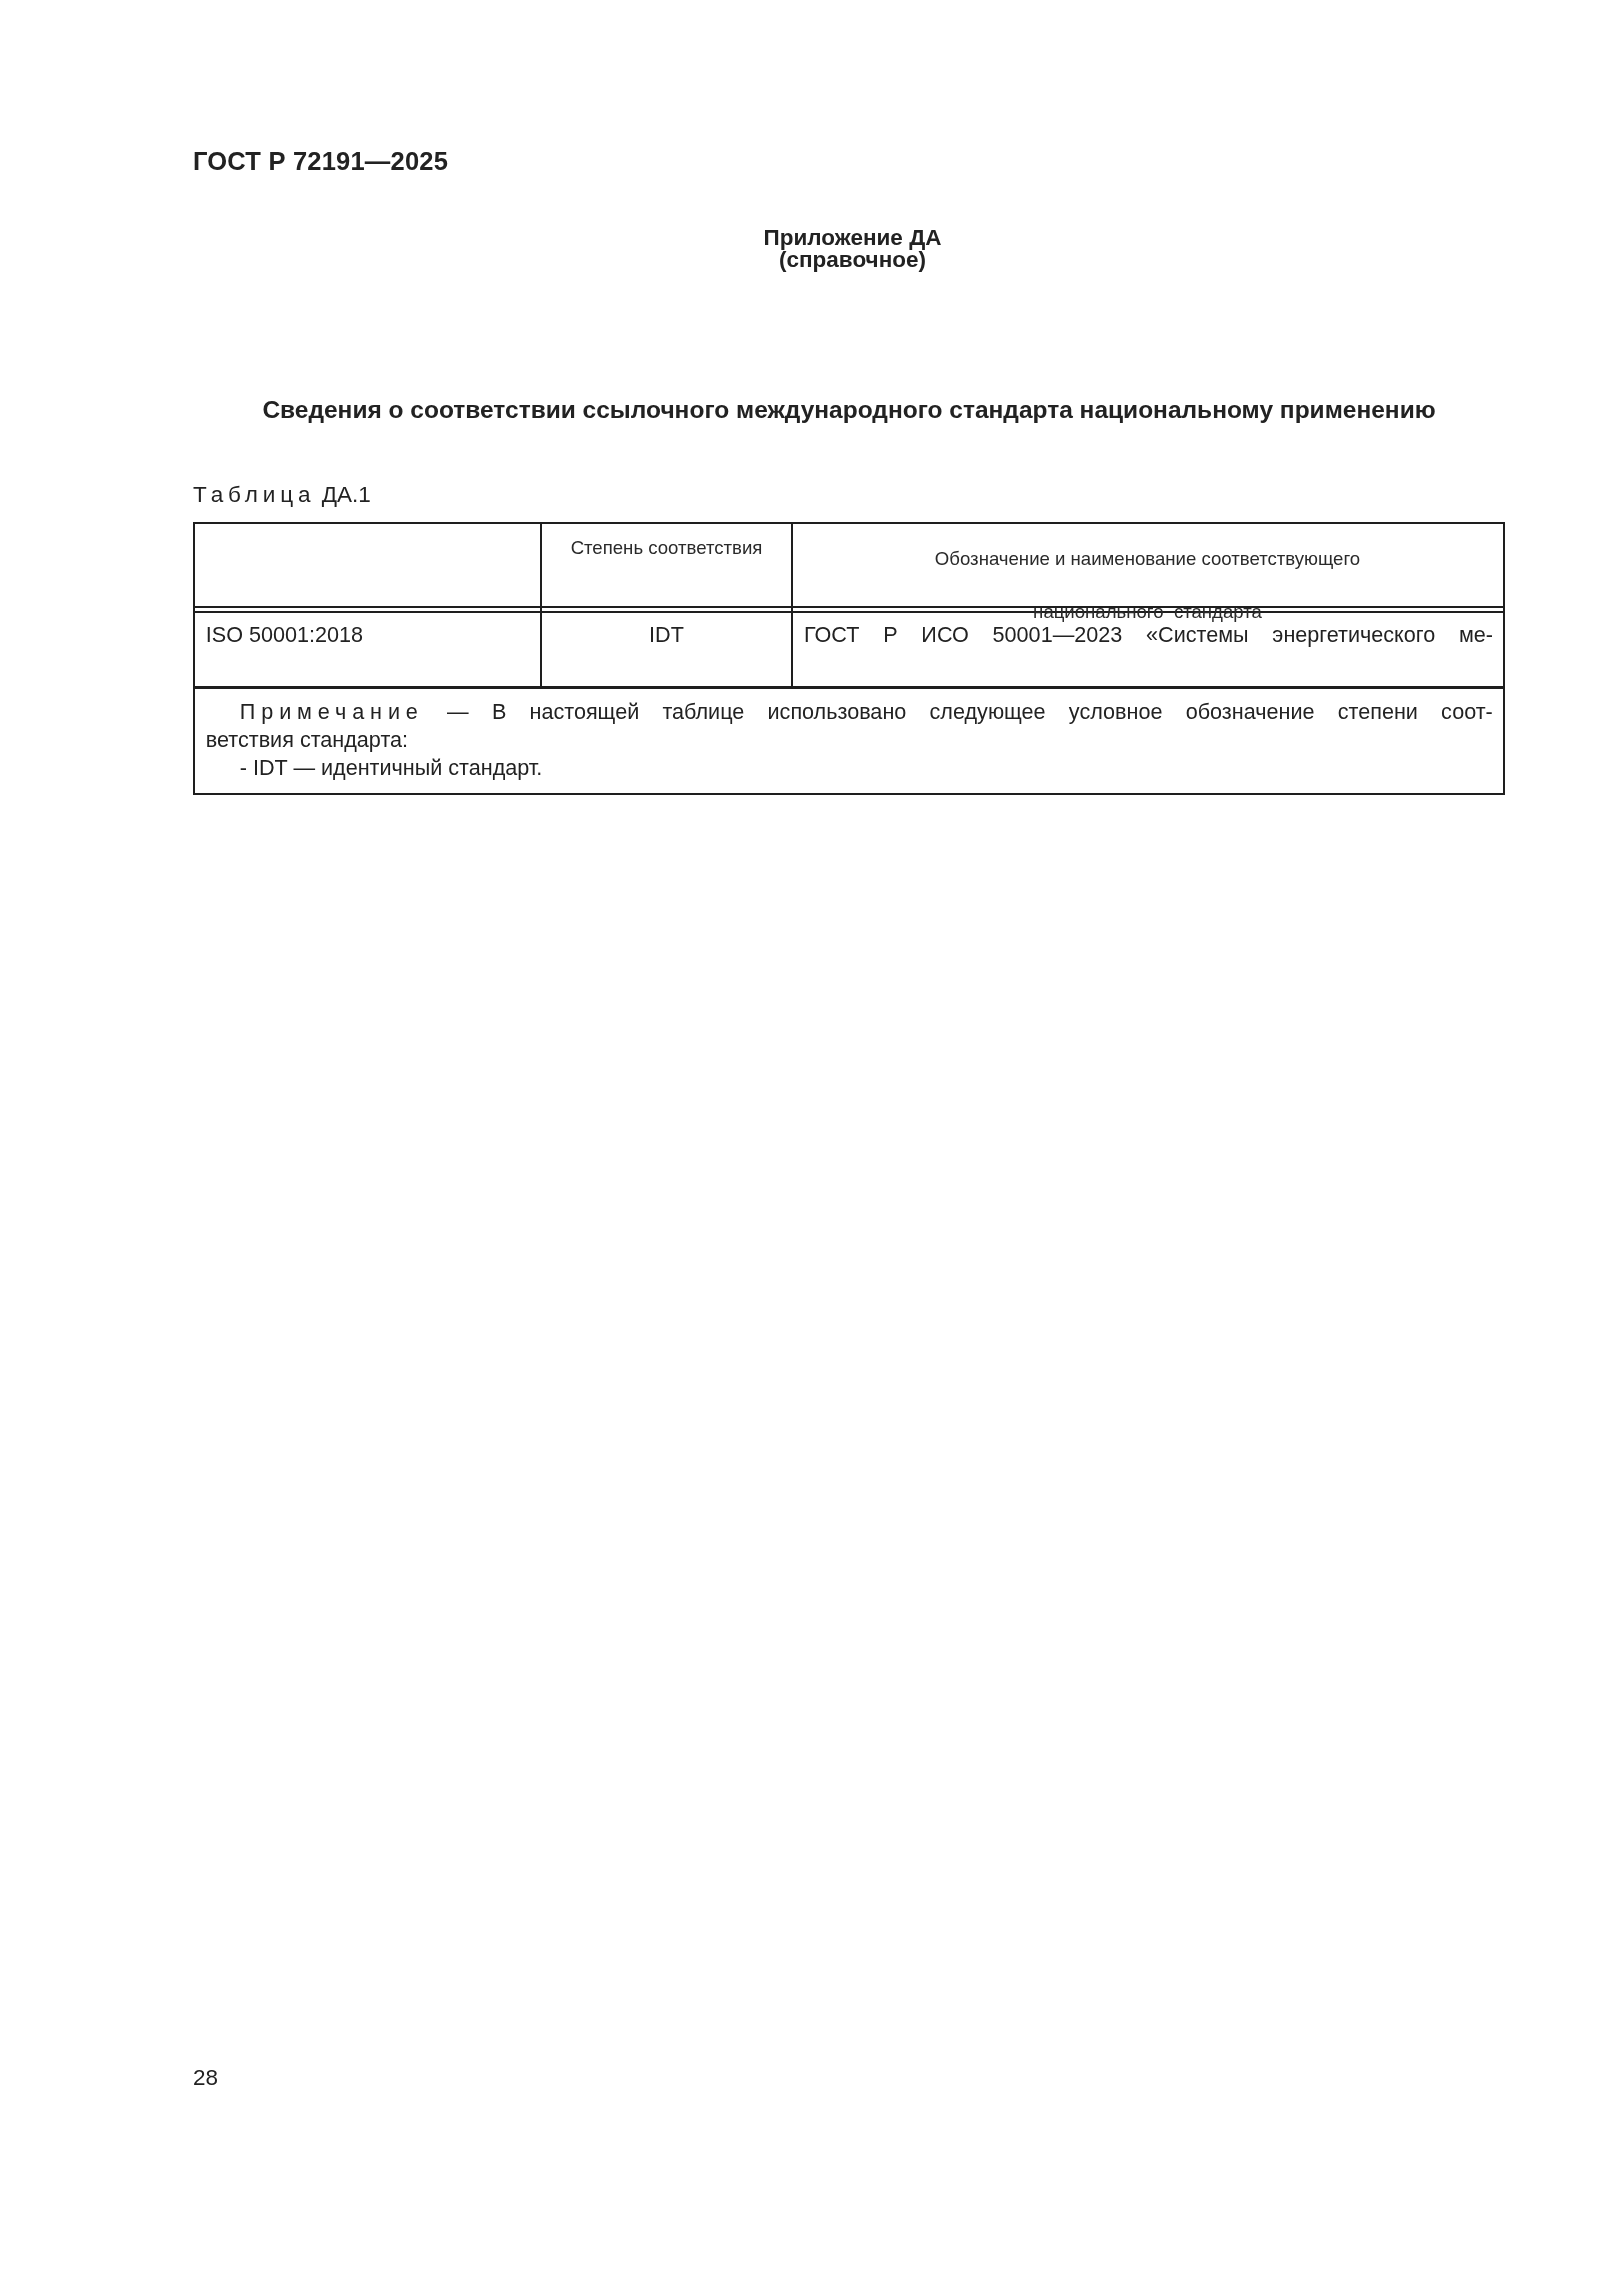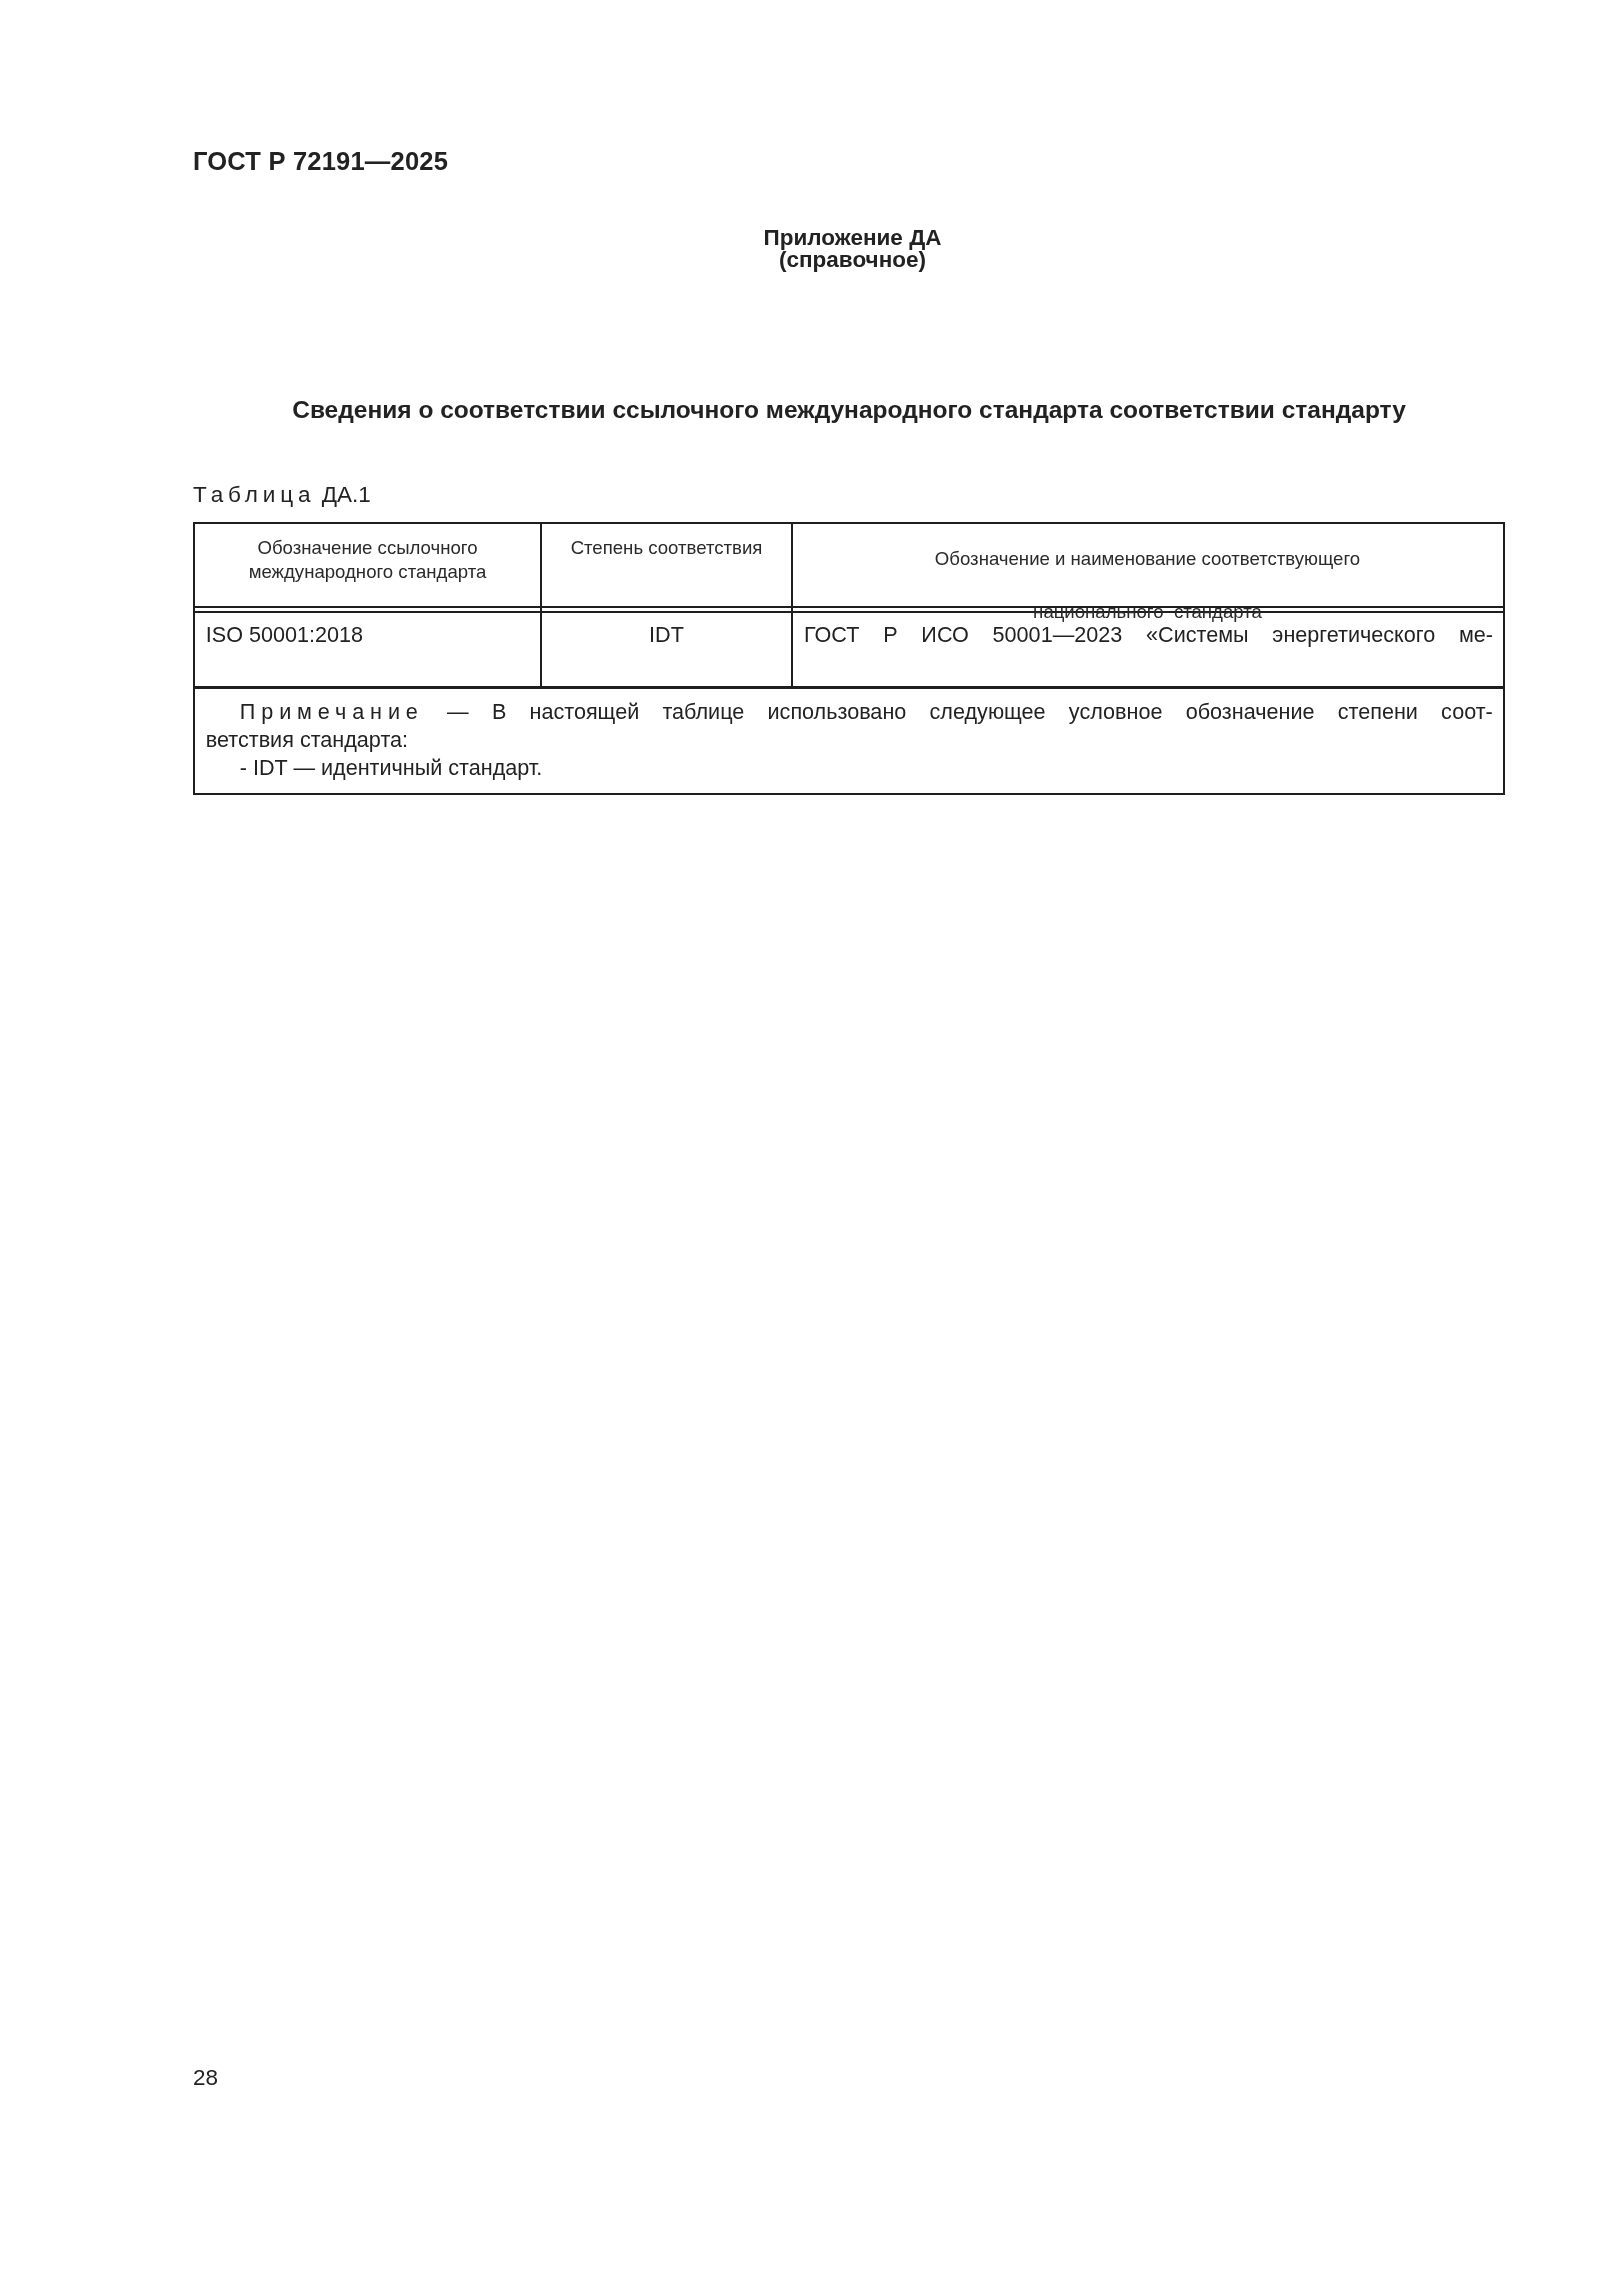--- a/index.html
+++ b/index.html
@@ -27,40 +27,36 @@
     .page-num { left: 193px; top: 2065px; font-size: 22.5px; }
   </style>
 </head>
 <body>
 
 <div class="abs doc-code">ГОСТ Р 72191—2025</div>
 
 <div class="abs appendix appendix-title">Приложение ДА</div>
 <div class="abs appendix appendix-type">(справочное)</div>
 
-<div class="abs section-heading">Сведения о соответствии ссылочного международного стандарта соответствии стандарту</div>
+<div class="abs section-heading">Сведения о соответствии ссылочного международного стандарта национальному применению</div>
 
 <div class="abs table-caption">
   <span class="spaced">Таблица</span><span> ДА.1</span>
 </div>
 
 <div class="abs tbl">
 
   <div class="vline" style="left:345px; top:0; height:163px;"></div>
   <div class="vline" style="left:596px; top:0; height:163px;"></div>
 
   <div class="hline" style="top:82px; height:2px;"></div>
   <div class="hline" style="top:87px; height:2px;"></div>
 
   <div class="hline" style="top:162px; height:2.9px;"></div>
 
-  <div class="cell hdr" style="left:0; top:11.8px; width:345px;">
-    <div>Обозначение ссылочного</div>
-    <div>международного стандарта</div>
-  </div>
   <div class="cell hdr" style="left:347px; top:11.8px; width:249px;">
     <div>Степень соответствия</div>
   </div>
   <div class="cell hdr" style="left:598px; top:23px; width:709px;">
     <div>Обозначение и наименование соответствующего</div>
     <div style="white-space:pre;margin-top:28px;">национального  стандарта</div>
   </div>
 
   <div class="cell" style="left:10.8px; top:97px; width:328px;">ISO 50001:2018</div>
   <div class="cell" style="left:347px; top:97px; width:249px; text-align:center;">IDT</div>

